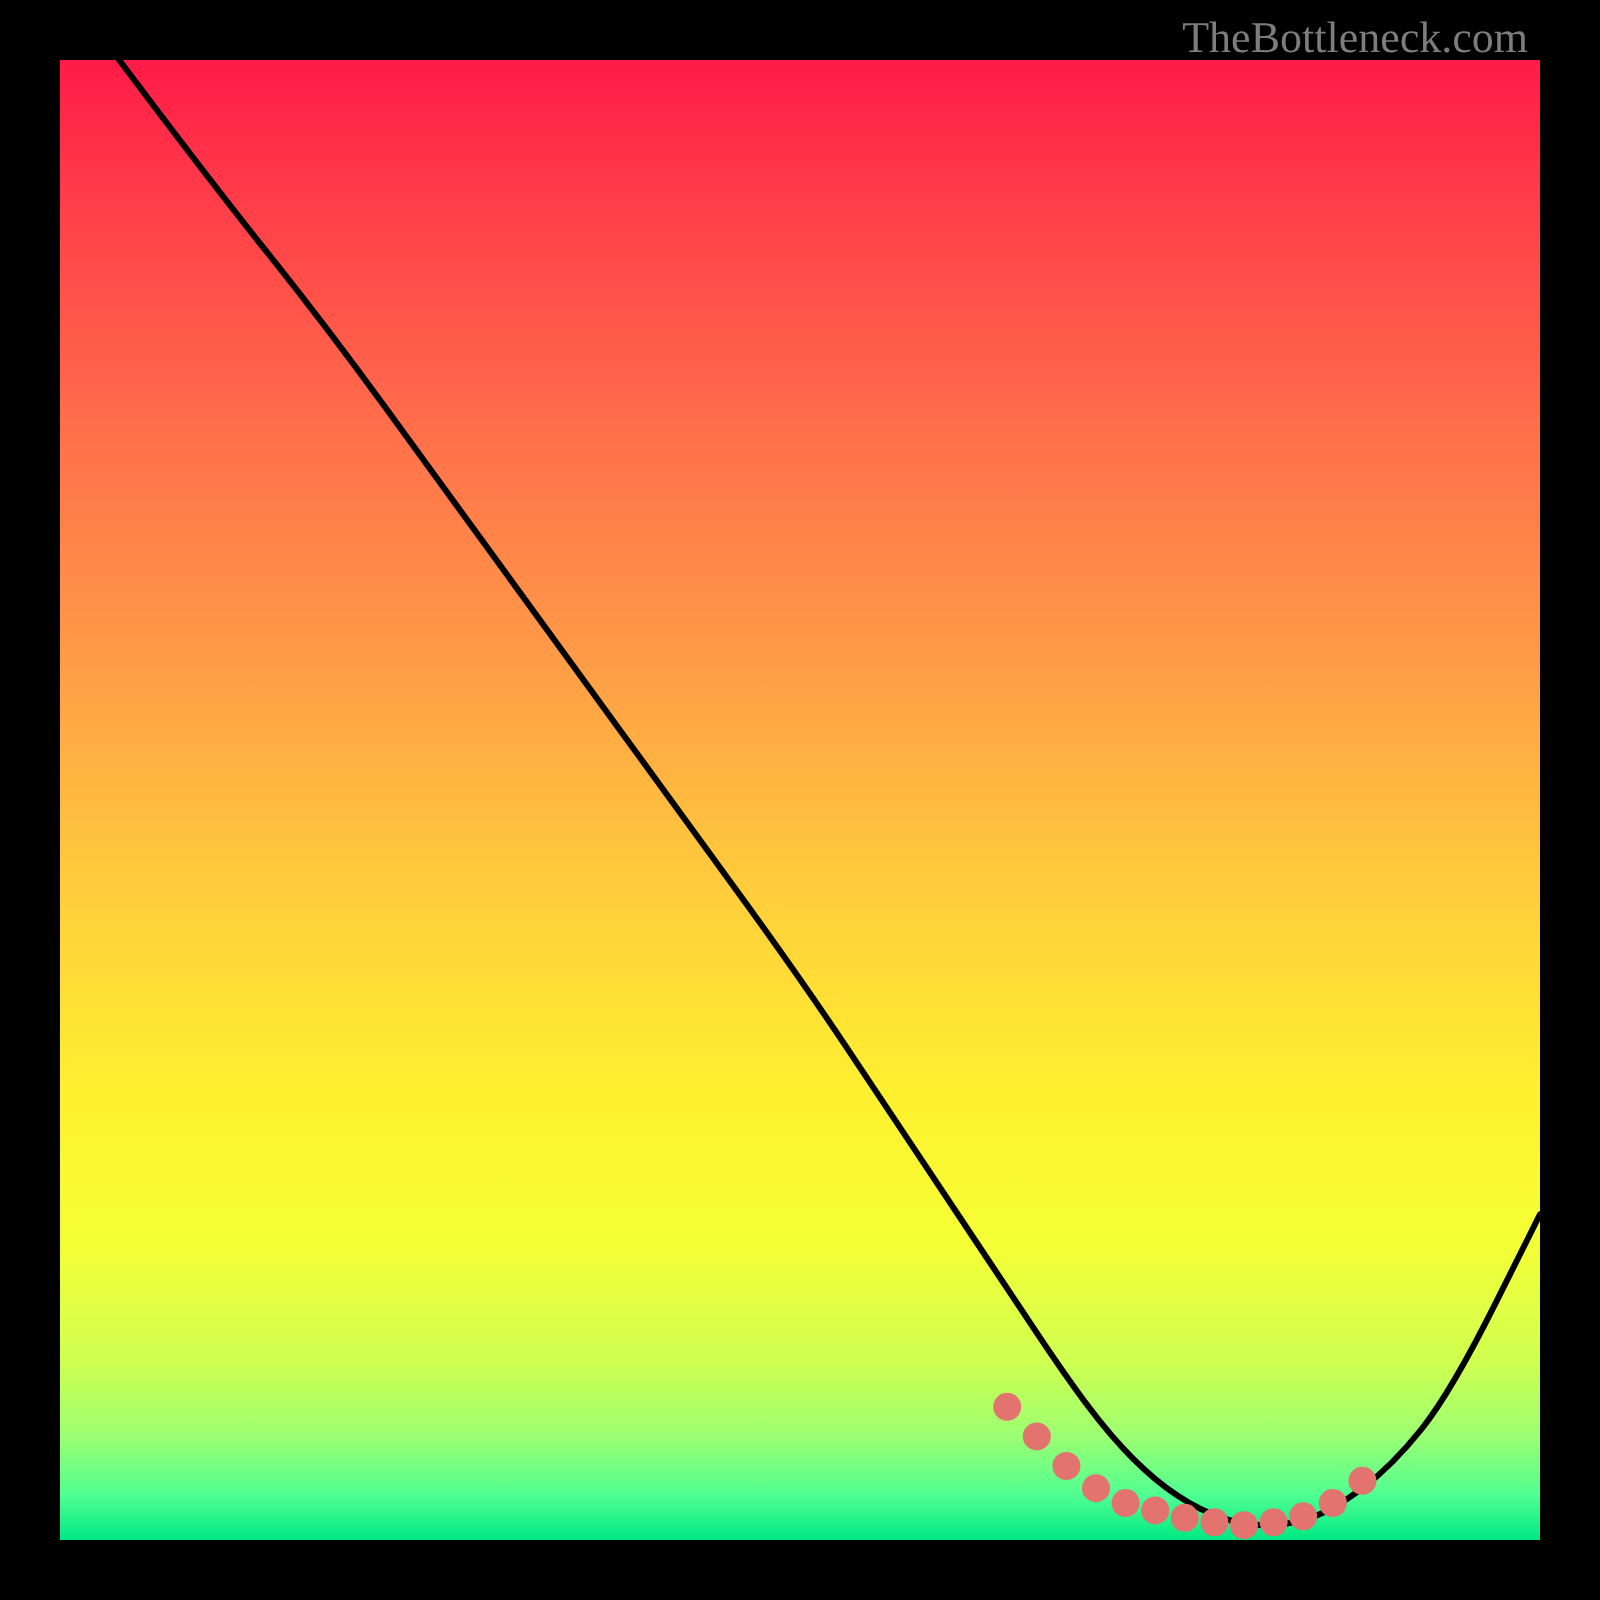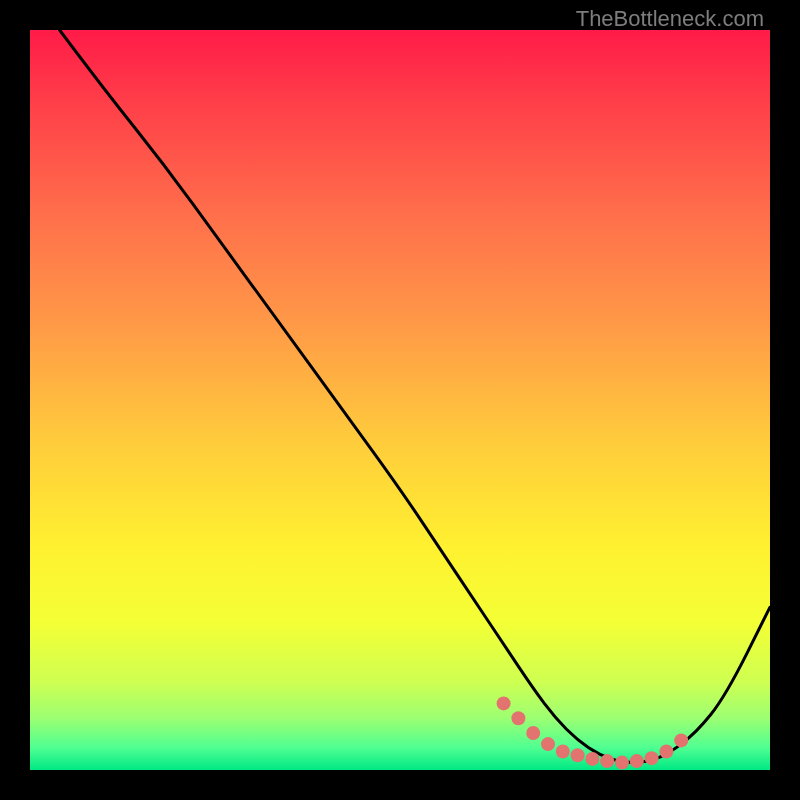--- a/index.html
+++ b/index.html
@@ -16,21 +16,21 @@
     top: 30px;
     width: 740px;
     height: 740px;
     background: #000;
   }
   .watermark {
     position: absolute;
     top: 6px;
     right: 36px;
     color: #7d7d7d;
-    font-family: Liberation Sans, sans-serif;
+    font-family: Liberation Serif, serif;
     font-size: 22px;
     font-weight: 500;
     letter-spacing: 0px;
     z-index: 10;
   }
   svg {
     display: block;
   }
 </style>
 </head>

